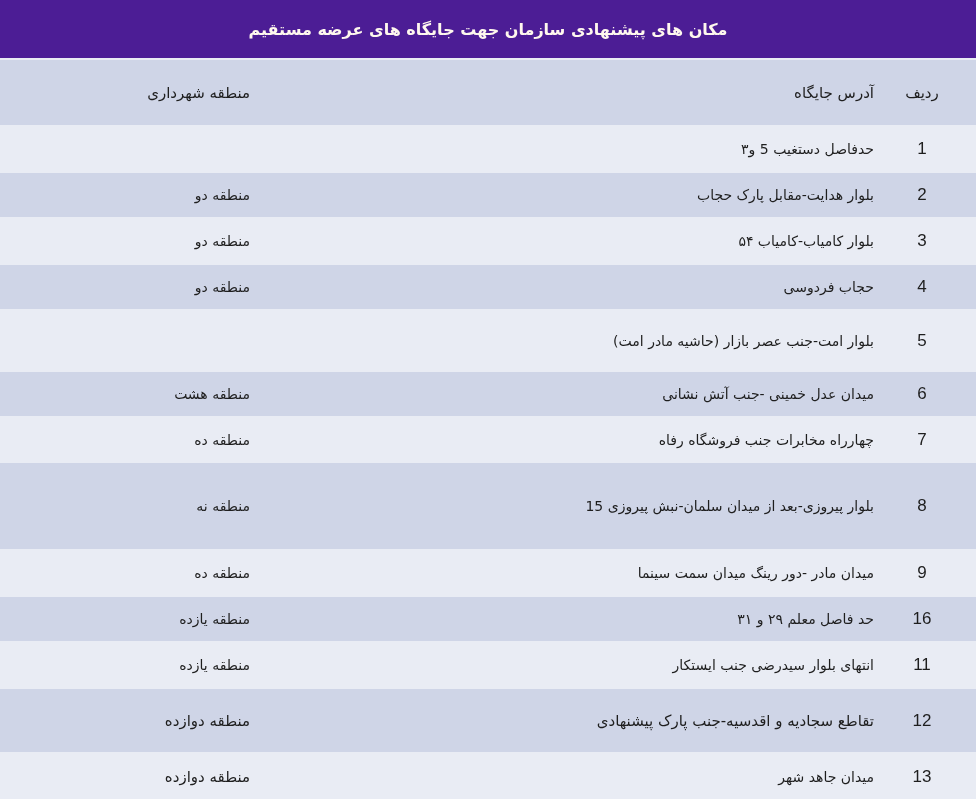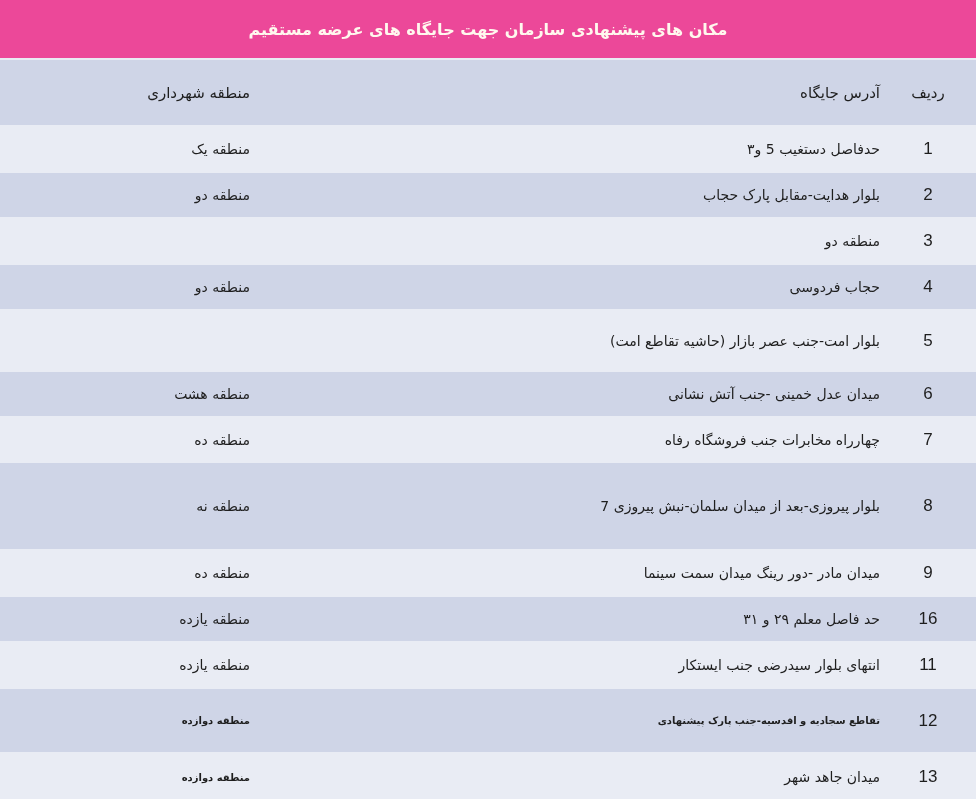--- a/index.html
+++ b/index.html
@@ -1,75 +1,75 @@
 <!DOCTYPE html>
 <html><head>
 <meta charset="utf-8">
 <style>
   html, body { margin:0; padding:0; }
   body { width:976px; height:799px; overflow:hidden; background:#e9ecf4; font-family:"DejaVu Sans", sans-serif; }
-  .title-bar { position:absolute; left:0; top:0; width:976px; height:58px; background:#ec4899; color:#fff8ee; display:flex; align-items:center; justify-content:center; font-weight:bold; font-size:16px; direction:rtl; }
+  .title-bar { position:absolute; left:0; top:0; width:976px; height:58px; background:#4c1d95; color:#fff8ee; display:flex; align-items:center; justify-content:center; font-weight:bold; font-size:16px; direction:rtl; }
   .table { position:absolute; left:0; top:60px; width:976px; }
   .row { display:flex; flex-direction:row-reverse; align-items:center; margin-bottom:2px; color:#1e1e1e; font-size:14px; }
   .row.odd { background:#e9ecf4; }
   .row.even { background:#cfd5e7; }
   .row.header { background:#cfd5e7; height:65px; font-size:15px; }
-  .c-num { width:96px; text-align:center; padding-right:0; direction:ltr; font-family:"Liberation Sans", sans-serif; font-size:17px; }
+  .c-num { width:96px; text-align:center; padding-right:6px; direction:ltr; font-family:"Liberation Sans", sans-serif; font-size:17px; }
   .c-addr { flex:1; text-align:right; direction:rtl; padding-left:40px; }
   .c-reg { width:250px; text-align:right; direction:rtl; }
-  .bold { font-weight:bold; font-size:10px; }
+  .bold { font-weight:normal; font-size:15px; }
 </style>
 </head>
 <body>
 
 <div class="title-bar">مکان های پیشنهادی سازمان جهت جایگاه های عرضه مستقیم</div>
 
 <div class="table">
   <div class="row header">
     <div class="c-num" style="font-family:'DejaVu Sans',sans-serif;font-size:15px;">ردیف</div>
     <div class="c-addr">آدرس جایگاه</div>
     <div class="c-reg">منطقه شهرداری</div>
   </div>
   <div id="rows">
       <div class="row odd" style="height: 44px;">
         <div class="c-num">1</div>
         <div class="c-addr">حدفاصل دستغیب 5 و۳</div>
-        <div class="c-reg">منطقه یک</div>
       </div>
       <div class="row even" style="height: 44px;">
         <div class="c-num">2</div>
         <div class="c-addr">بلوار هدایت-مقابل پارک حجاب</div>
         <div class="c-reg">منطقه دو</div>
       </div>
       <div class="row odd" style="height: 44px;">
         <div class="c-num">3</div>
+        <div class="c-addr">بلوار کامیاب-کامیاب ۵۴</div>
         <div class="c-reg">منطقه دو</div>
       </div>
       <div class="row even" style="height: 44px;">
         <div class="c-num">4</div>
         <div class="c-addr">حجاب فردوسی</div>
         <div class="c-reg">منطقه دو</div>
       </div>
       <div class="row odd" style="height: 59px;">
         <div class="c-num">5</div>
-        <div class="c-addr">بلوار امت-جنب عصر بازار (حاشیه تقاطع امت)</div>
+        <div class="c-addr">بلوار امت-جنب عصر بازار (حاشیه مادر امت)</div>
       </div>
       <div class="row even" style="height: 44px;">
         <div class="c-num">6</div>
         <div class="c-addr">میدان عدل خمینی -جنب آتش نشانی</div>
         <div class="c-reg">منطقه هشت</div>
       </div>
       <div class="row odd" style="height: 43px;">
         <div class="c-num">7</div>
         <div class="c-addr">چهارراه مخابرات جنب فروشگاه رفاه</div>
         <div class="c-reg">منطقه ده</div>
       </div>
       <div class="row even" style="height: 86px;">
         <div class="c-num">8</div>
-        <div class="c-addr">بلوار پیروزی-بعد از میدان سلمان-نبش پیروزی 7</div>
+        <div class="c-addr">بلوار پیروزی-بعد از میدان سلمان-نبش پیروزی 15</div>
         <div class="c-reg">منطقه نه</div>
       </div>
       <div class="row odd" style="height: 44px;">
         <div class="c-num">9</div>
         <div class="c-addr">میدان مادر -دور رینگ میدان سمت سینما</div>
         <div class="c-reg">منطقه ده</div>
       </div>
       <div class="row even" style="height: 44px;">
         <div class="c-num">16</div>
         <div class="c-addr">حد فاصل معلم ۲۹ و ۳۱</div>

